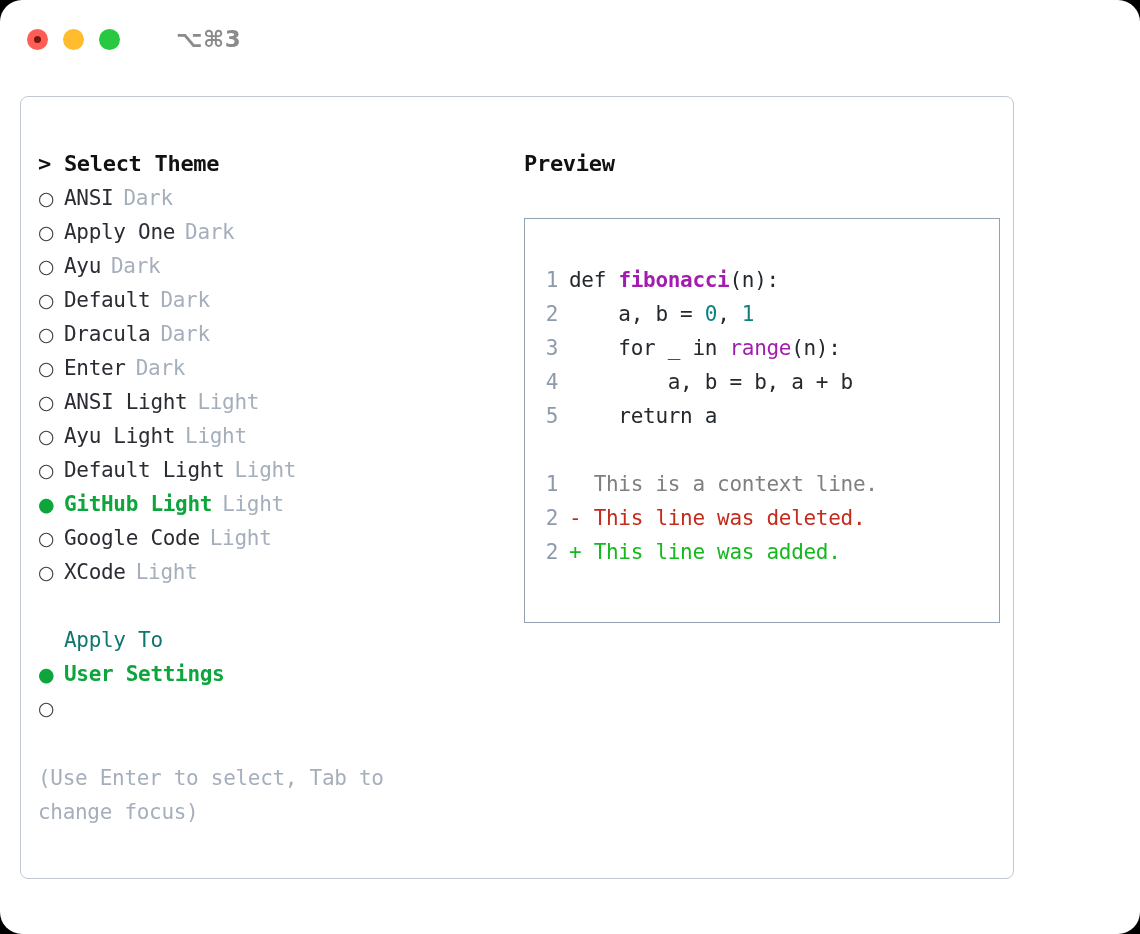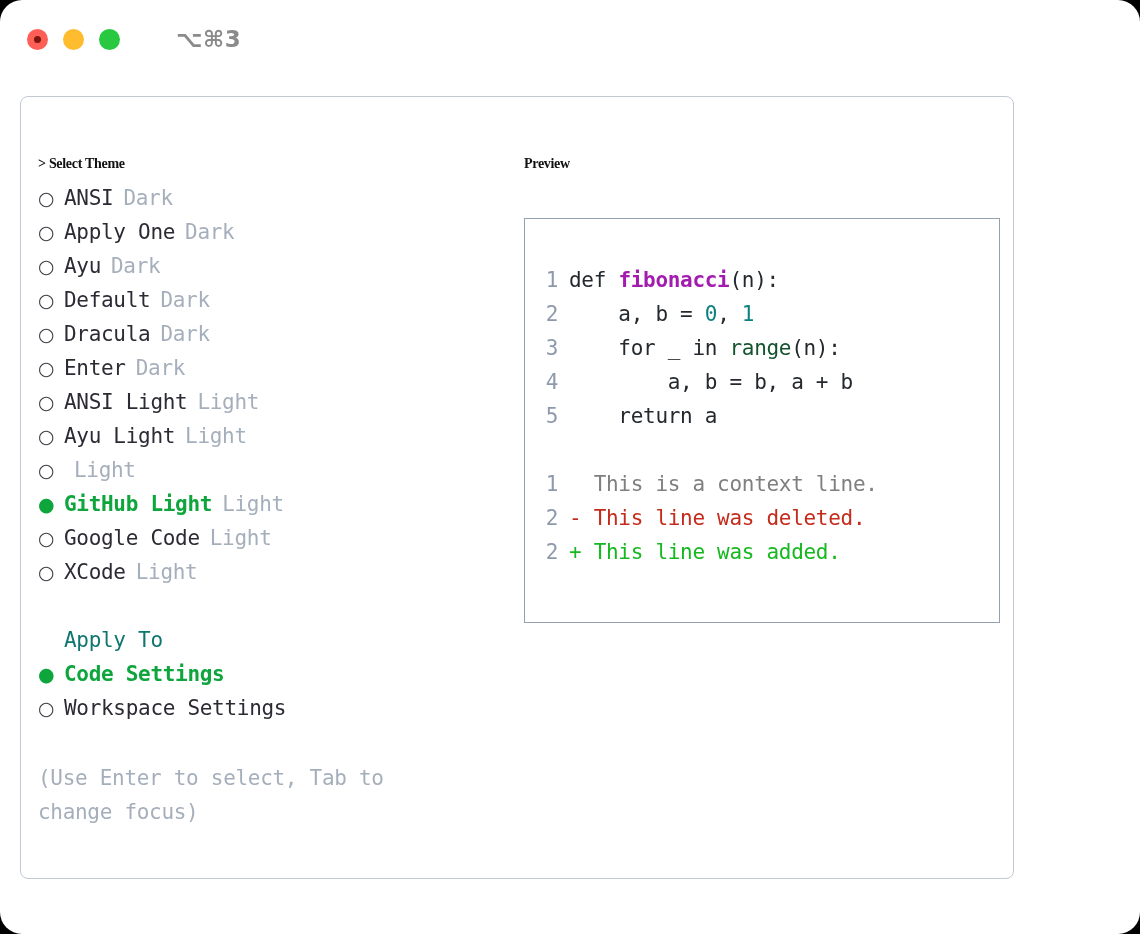--- a/index.html
+++ b/index.html
@@ -88,27 +88,26 @@
 
   
   .left-col {
     position: absolute;
     left: 17px;
     top: 50px;
     width: 440px;
   }
 
   .panel-header {
-    font-size: 14px;
+    font-size: 22px;
     font-weight: bold;
     color: #111111;
     letter-spacing: -0.3px;
     white-space: pre;
     line-height: 34px;
-    font-family: Liberation Serif, serif;
   }
 
   .option-row {
     display: flex;
     align-items: baseline;
     font-size: 21px;
     line-height: 34px;
     white-space: pre;
     letter-spacing: -0.3px;
   }
@@ -177,21 +176,21 @@
   .gutter {
     width: 24px;
     flex: 0 0 24px;
     text-align: right;
     color: #8d9aab;
     margin-right: 11px;
   }
   .code-text { color: #24292e; }
 
   .tok-fn   { color: #a21caf; font-weight: bold; }
-  .tok-call { color: #14532d; }
+  .tok-call { color: #a21caf; }
   .tok-num  { color: #0d8080; }
   .tok-ctx  { color: #7f7f7f; }
   .tok-del  { color: #c42b1c; }
   .tok-add  { color: #15b81e; }
 
   .blank-line { height: 34px; }
 </style>
 </head>
 <body>
 
@@ -214,33 +213,33 @@
 
         <div id="theme-list">
             <div class="option-row"><span class="bullet">○</span><span class="opt-label">ANSI</span><span class="opt-tag">Dark</span></div>
             <div class="option-row"><span class="bullet">○</span><span class="opt-label">Apply One</span><span class="opt-tag">Dark</span></div>
             <div class="option-row"><span class="bullet">○</span><span class="opt-label">Ayu</span><span class="opt-tag">Dark</span></div>
             <div class="option-row"><span class="bullet">○</span><span class="opt-label">Default</span><span class="opt-tag">Dark</span></div>
             <div class="option-row"><span class="bullet">○</span><span class="opt-label">Dracula</span><span class="opt-tag">Dark</span></div>
             <div class="option-row"><span class="bullet">○</span><span class="opt-label">Enter</span><span class="opt-tag">Dark</span></div>
             <div class="option-row"><span class="bullet">○</span><span class="opt-label">ANSI Light</span><span class="opt-tag">Light</span></div>
             <div class="option-row"><span class="bullet">○</span><span class="opt-label">Ayu Light</span><span class="opt-tag">Light</span></div>
-            <div class="option-row"><span class="bullet">○</span><span class="opt-tag">Light</span></div>
+            <div class="option-row"><span class="bullet">○</span><span class="opt-label">Default Light</span><span class="opt-tag">Light</span></div>
             <div class="option-row"><span class="bullet selected">●</span><span class="opt-label selected">GitHub Light</span><span class="opt-tag">Light</span></div>
             <div class="option-row"><span class="bullet">○</span><span class="opt-label">Google Code</span><span class="opt-tag">Light</span></div>
             <div class="option-row"><span class="bullet">○</span><span class="opt-label">XCode</span><span class="opt-tag">Light</span></div>
           </div>
 
         <div class="section-gap"></div>
 
         <div class="subheader">Apply To</div>
 
         <div id="apply-list">
-            <div class="option-row"><span class="bullet selected">●</span><span class="opt-label selected">Code Settings</span></div>
-            <div class="option-row"><span class="bullet">○</span><span class="opt-label">Workspace Settings</span></div>
+            <div class="option-row"><span class="bullet selected">●</span><span class="opt-label selected">User Settings</span></div>
+            <div class="option-row"><span class="bullet">○</span></div>
           </div>
 
         <div class="hint">(Use Enter to select, Tab to change focus)</div>
       </div>
 
       <div class="right-col">
         <div class="panel-header">Preview</div>
 
         <div class="preview-box">
           <div class="code" id="code-block"><div class="code-line"><span class="gutter">1</span><span><span class="code-text">def </span><span class="tok-fn">fibonacci</span><span class="code-text">(n):</span></span></div><div class="code-line"><span class="gutter">2</span><span><span class="code-text">    a, b = </span><span class="tok-num">0</span><span class="code-text">, </span><span class="tok-num">1</span></span></div><div class="code-line"><span class="gutter">3</span><span><span class="code-text">    for _ in </span><span class="tok-call">range</span><span class="code-text">(n):</span></span></div><div class="code-line"><span class="gutter">4</span><span><span class="code-text">        a, b = b, a + b</span></span></div><div class="code-line"><span class="gutter">5</span><span><span class="code-text">    return a</span></span></div><div class="blank-line"></div><div class="code-line"><span class="gutter">1</span><span class="tok-ctx">  This is a context line.</span></div><div class="code-line"><span class="gutter">2</span><span class="tok-del">- This line was deleted.</span></div><div class="code-line"><span class="gutter">2</span><span class="tok-add">+ This line was added.</span></div></div>

